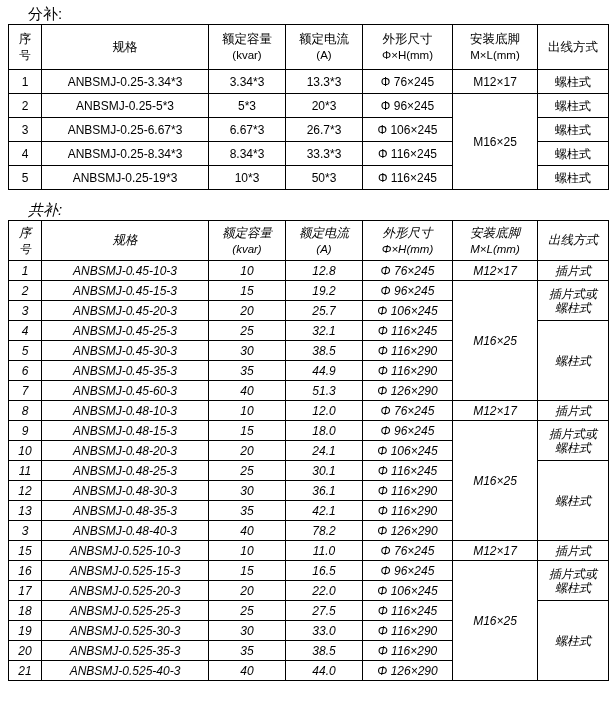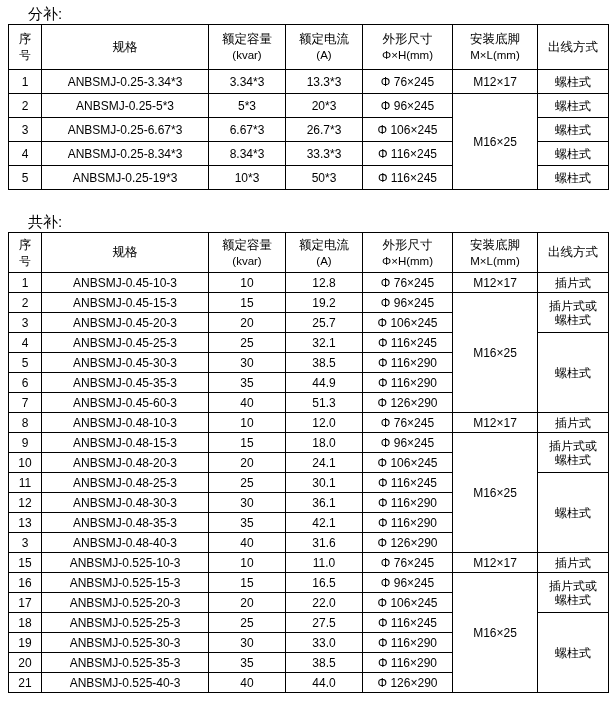--- a/index.html
+++ b/index.html
@@ -9,21 +9,21 @@
     color: #000000;
     width: 616px;
   }
   .page { width: 616px; padding: 4px 8px 8px 8px; }
   .section-title {
     font-size: 15px;
     line-height: 15px;
     margin: 2px 0 3px 20px;
     color: #000000;
   }
-  .section + .section { margin-top: 24px; }
+  .section + .section { margin-top: 12px; font-style: italic; }
   table.spec-table {
     border-collapse: collapse;
     table-layout: fixed;
     width: 600px;
     background: #ffffff;
   }
   table.spec-table th, table.spec-table td {
     border: 1px solid #000000;
     text-align: center;
     vertical-align: middle;
@@ -274,21 +274,21 @@
             <td>13</td>
             <td>ANBSMJ-0.48-35-3</td>
             <td>35</td>
             <td>42.1</td>
             <td>Φ 116×290</td>
           </tr>
           <tr>
             <td>3</td>
             <td>ANBSMJ-0.48-40-3</td>
             <td>40</td>
-            <td>31.6</td>
+            <td>78.2</td>
             <td>Φ 126×290</td>
           </tr>
           <tr>
             <td>15</td>
             <td>ANBSMJ-0.525-10-3</td>
             <td>10</td>
             <td>11.0</td>
             <td>Φ 76×245</td>
             <td>M12×17</td>
             <td>插片式</td>

